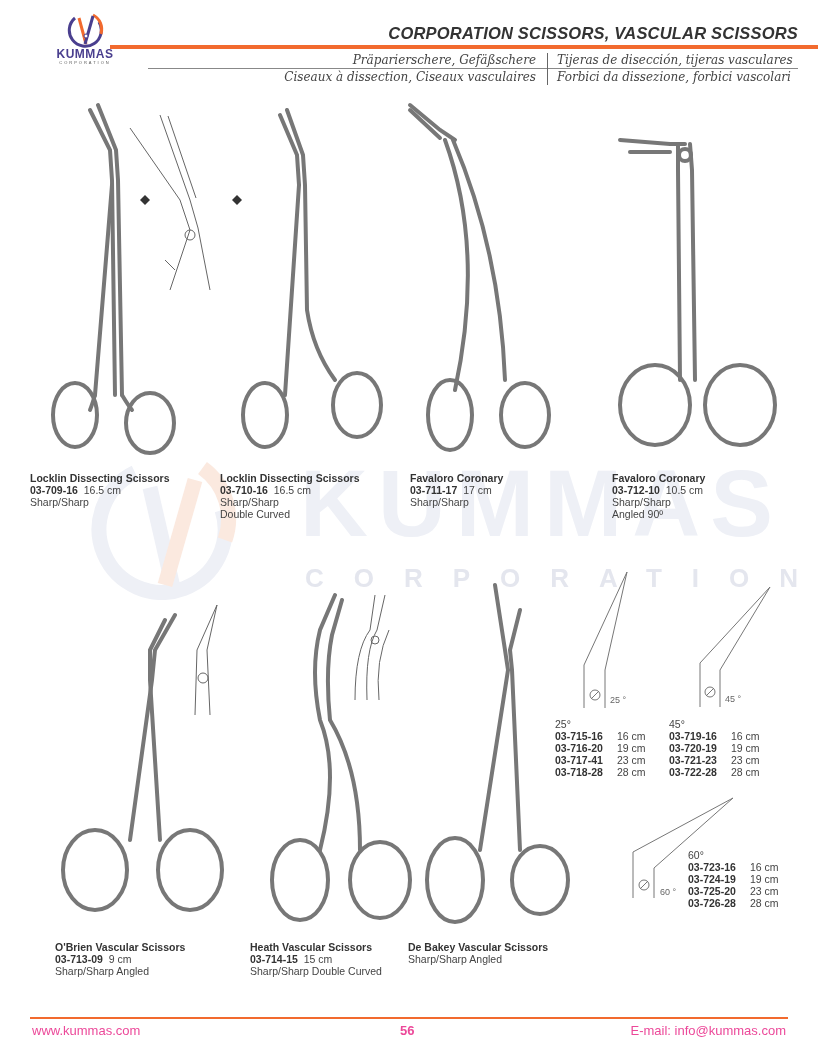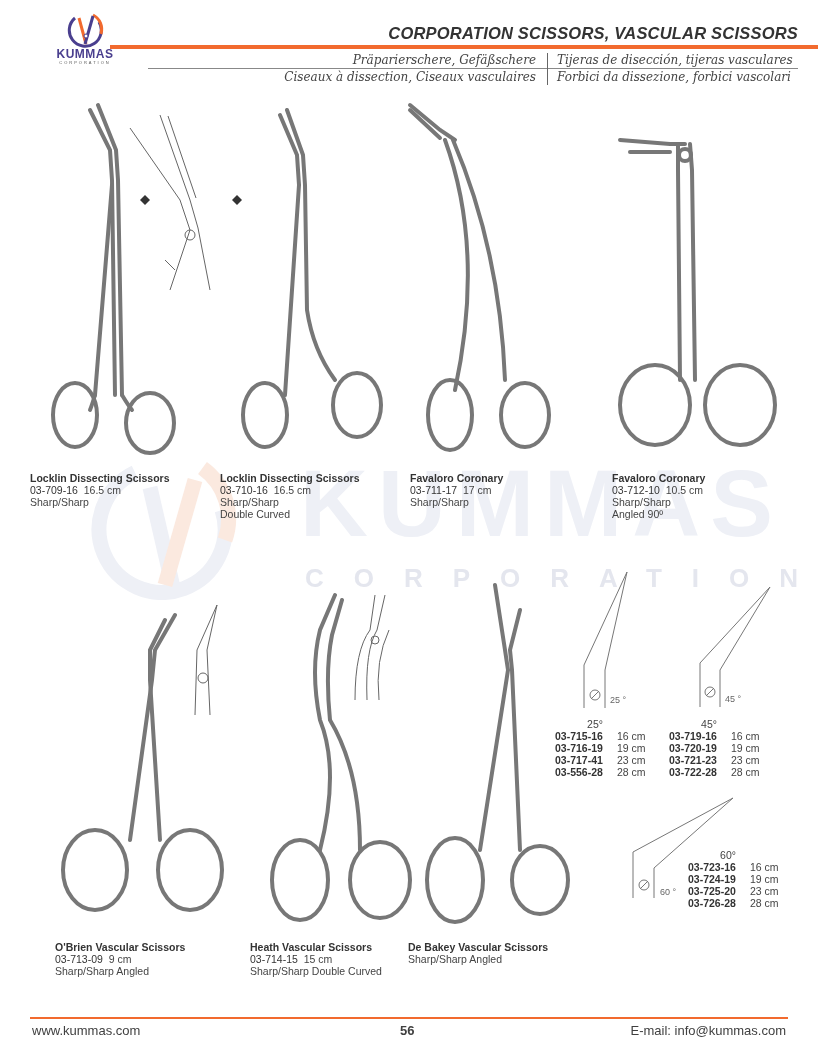--- a/index.html
+++ b/index.html
@@ -17,27 +17,27 @@
   .sub-right { left: 557px; }
   .sub-line { left: 148px; right: 20px; top: 68px; height: 1px; background: #888; }
   .sub-divider { left: 547px; top: 53px; width: 1px; height: 32px; background: #666; }
   
   .wm { font-weight: bold; color: #eef0f6; font-size: 94px; letter-spacing: 10px; left: 300px; top: 450px; }
   .wm-corp { color: #e4e6ee; font-size: 26px; letter-spacing: 30px; left: 305px; top: 563px; }
   .wm-logo { left: 90px; top: 450px; }
   
   .cap { text-align: left; font-size: 10.5px; line-height: 12px; color: #444; }
   .cap .name { font-weight: bold; color: #333; }
-  .cap .code { font-weight: normal; color: #333; }
+  .cap .code { font-weight: bold; color: #333; }
   .spec { font-size: 10.5px; line-height: 12px; color: #444; }
   .spec .code { font-weight: bold; color: #333; display: inline-block; width: 62px; }
-  .spec .angle { text-align: center; }
+  .spec .angle { text-align: left; }
   
   .footer-line { left: 30px; right: 30px; top: 1017px; height: 2px; background: #f26a2e; }
-  .footer { top: 1023px; font-size: 13px; color: #404040; font-family: "Liberation Sans", sans-serif; }
+  .footer { top: 1023px; font-size: 13px; color: #ec4899; font-family: "Liberation Sans", sans-serif; }
   svg.drawing { position: absolute; overflow: visible; }
 </style>
 </head>
 <body>
 
 <div class="abs wm-logo">
   <svg width="150" height="150" viewBox="0 0 100 100">
     <path d="M30 15 A42 42 0 1 0 88 40" fill="none" stroke="#eef0f6" stroke-width="10"></path>
     <path d="M75 12 A42 42 0 0 1 90 60" fill="none" stroke="#fbe9df" stroke-width="10"></path>
     <path d="M40 25 L55 90" stroke="#eef0f6" stroke-width="10"></path>
@@ -229,23 +229,23 @@
   <div>Sharp/Sharp Double Curved</div>
 </div>
 <div class="abs cap" style="left:408px;top:941px;width:160px">
   <div class="name">De Bakey Vascular Scissors</div>
   <div>Sharp/Sharp Angled</div>
 </div>
 
 <div class="abs spec" style="left:555px;top:718px;width:110px">
   <div class="angle" style="width:80px">25°</div>
   <div><span class="code">03-715-16</span><span>16 cm</span></div>
-  <div><span class="code">03-716-19</span><span>19 cm</span></div>
+  <div><span class="code">03-716-20</span><span>19 cm</span></div>
   <div><span class="code">03-717-41</span><span>23 cm</span></div>
-  <div><span class="code">03-556-28</span><span>28 cm</span></div>
+  <div><span class="code">03-718-28</span><span>28 cm</span></div>
 </div>
 <div class="abs spec" style="left:669px;top:718px;width:110px">
   <div class="angle" style="width:80px">45°</div>
   <div><span class="code">03-719-16</span><span>16 cm</span></div>
   <div><span class="code">03-720-19</span><span>19 cm</span></div>
   <div><span class="code">03-721-23</span><span>23 cm</span></div>
   <div><span class="code">03-722-28</span><span>28 cm</span></div>
 </div>
 <div class="abs spec" style="left:688px;top:849px;width:110px">
   <div class="angle" style="width:80px">60°</div>

